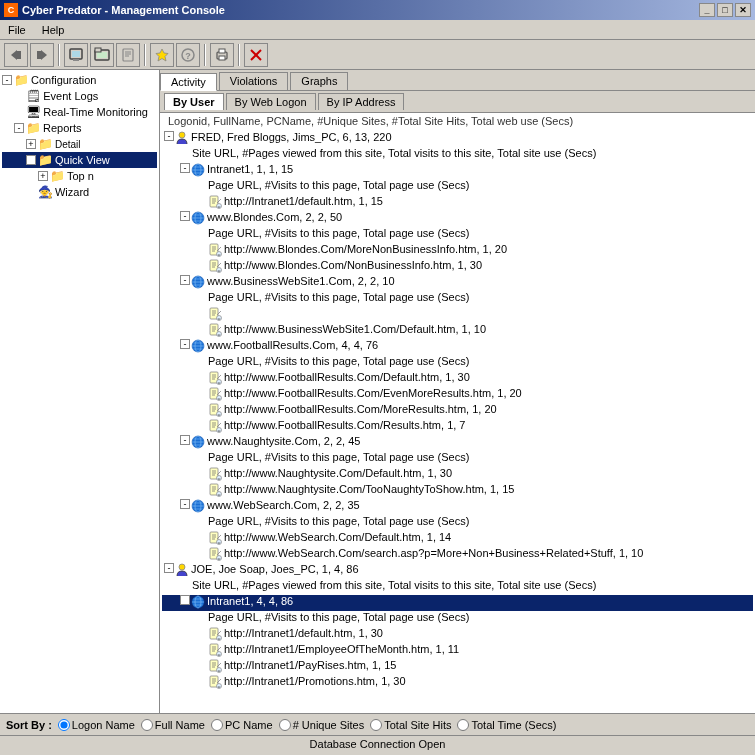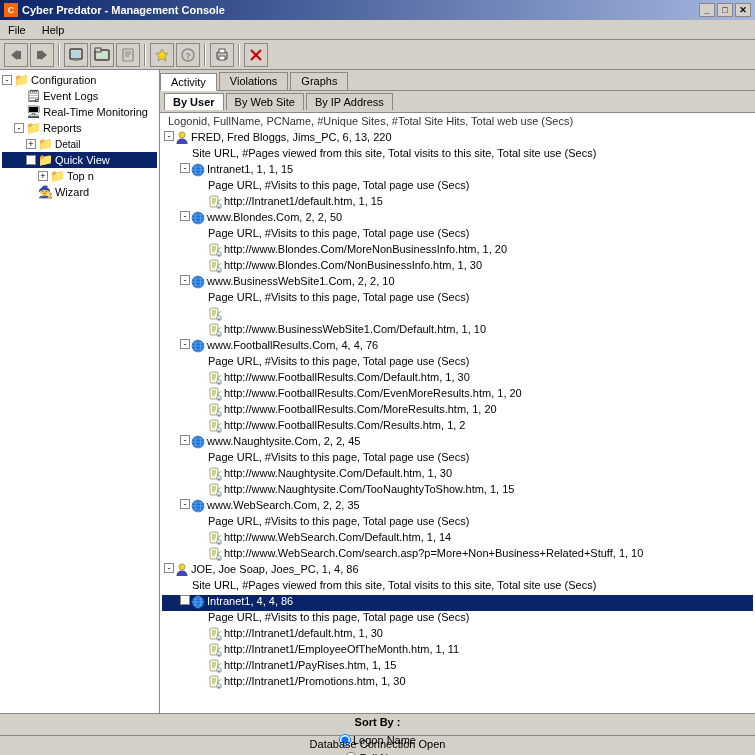--- a/index.html
+++ b/index.html
@@ -248,21 +248,20 @@
     
     .sort-bar {
       background: #d4d0c8;
       border-top: 1px solid #888;
       padding: 2px 6px;
       display: flex;
       align-items: center;
       gap: 6px;
       font-size: 11px;
       height: 22px;
-      flex-direction: column;
     }
     .sort-bar label {
       display: flex;
       align-items: flex-start;
       gap: 2px;
       cursor: pointer;
     }
     .status-bar {
       background: #d4d0c8;
       border-top: 1px solid #888;
@@ -424,21 +423,21 @@
   <div class="content-area">
 
     <div class="tab-bar" id="main-tab-bar">
         <div class="tab active">Activity</div>
         <div class="tab">Violations</div>
         <div class="tab">Graphs</div>
       </div>
 
     <div class="sub-tab-bar" id="sub-tab-bar">
         <div class="sub-tab active">By User</div>
-        <div class="sub-tab">By Web Site</div>
+        <div class="sub-tab">By Web Logon</div>
         <div class="sub-tab">By IP Address</div>
       </div>
 
     <div class="tree-content" id="tree-content">
         <div class="tree-content-item">
           <span style="padding-left:4px;color:#333;font-size:11px">Logonid,  FullName,  PCName,  #Unique Sites,  #Total Site Hits,  Total web use (Secs)</span>
         </div>
         <div class="tree-content-item">
           <span style="width:0px;display:inline-block;flex-shrink:0"></span>
           <span class="ci-toggle">-</span>
@@ -632,21 +631,21 @@
           <span style="width:12px;display:inline-block;flex-shrink:0"></span>
           <svg class="page-icon" viewBox="0 0 14 14" xmlns="http://www.w3.org/2000/svg">
     <rect x="2" y="1" width="8" height="11" rx="1" fill="#ffffc0" stroke="#888" stroke-width="0.8"></rect>
     <line x1="4" y1="4" x2="8" y2="4" stroke="#666" stroke-width="0.7"></line>
     <line x1="4" y1="6" x2="8" y2="6" stroke="#666" stroke-width="0.7"></line>
     <line x1="4" y1="8" x2="7" y2="8" stroke="#666" stroke-width="0.7"></line>
     <line x1="9" y1="8" x2="13" y2="4" stroke="#888" stroke-width="0.8"></line>
     <circle cx="11" cy="11" r="2.5" fill="#e0f0ff" stroke="#888" stroke-width="0.7"></circle>
     <text x="11" y="12.5" text-anchor="middle" font-size="3.5" fill="#444">w</text>
   </svg>
-          <span class="ci-text">http://www.FootballResults.Com/Results.htm, 1, 2</span>
+          <span class="ci-text">http://www.FootballResults.Com/Results.htm, 1, 7</span>
         </div>
         <div class="tree-content-item">
           <span style="width:16px;display:inline-block;flex-shrink:0"></span>
           <span class="ci-toggle">-</span>
           <svg class="globe-icon" viewBox="0 0 14 14" xmlns="http://www.w3.org/2000/svg">
     <circle cx="7" cy="7" r="6" fill="#1a6fd4" stroke="#1155aa" stroke-width="0.5"></circle>
     <ellipse cx="7" cy="7" rx="3" ry="6" fill="none" stroke="#7ab8f5" stroke-width="0.7"></ellipse>
     <line x1="1" y1="7" x2="13" y2="7" stroke="#7ab8f5" stroke-width="0.7"></line>
     <line x1="2.5" y1="4" x2="11.5" y2="4" stroke="#7ab8f5" stroke-width="0.6"></line>
     <line x1="2.5" y1="10" x2="11.5" y2="10" stroke="#7ab8f5" stroke-width="0.6"></line>

